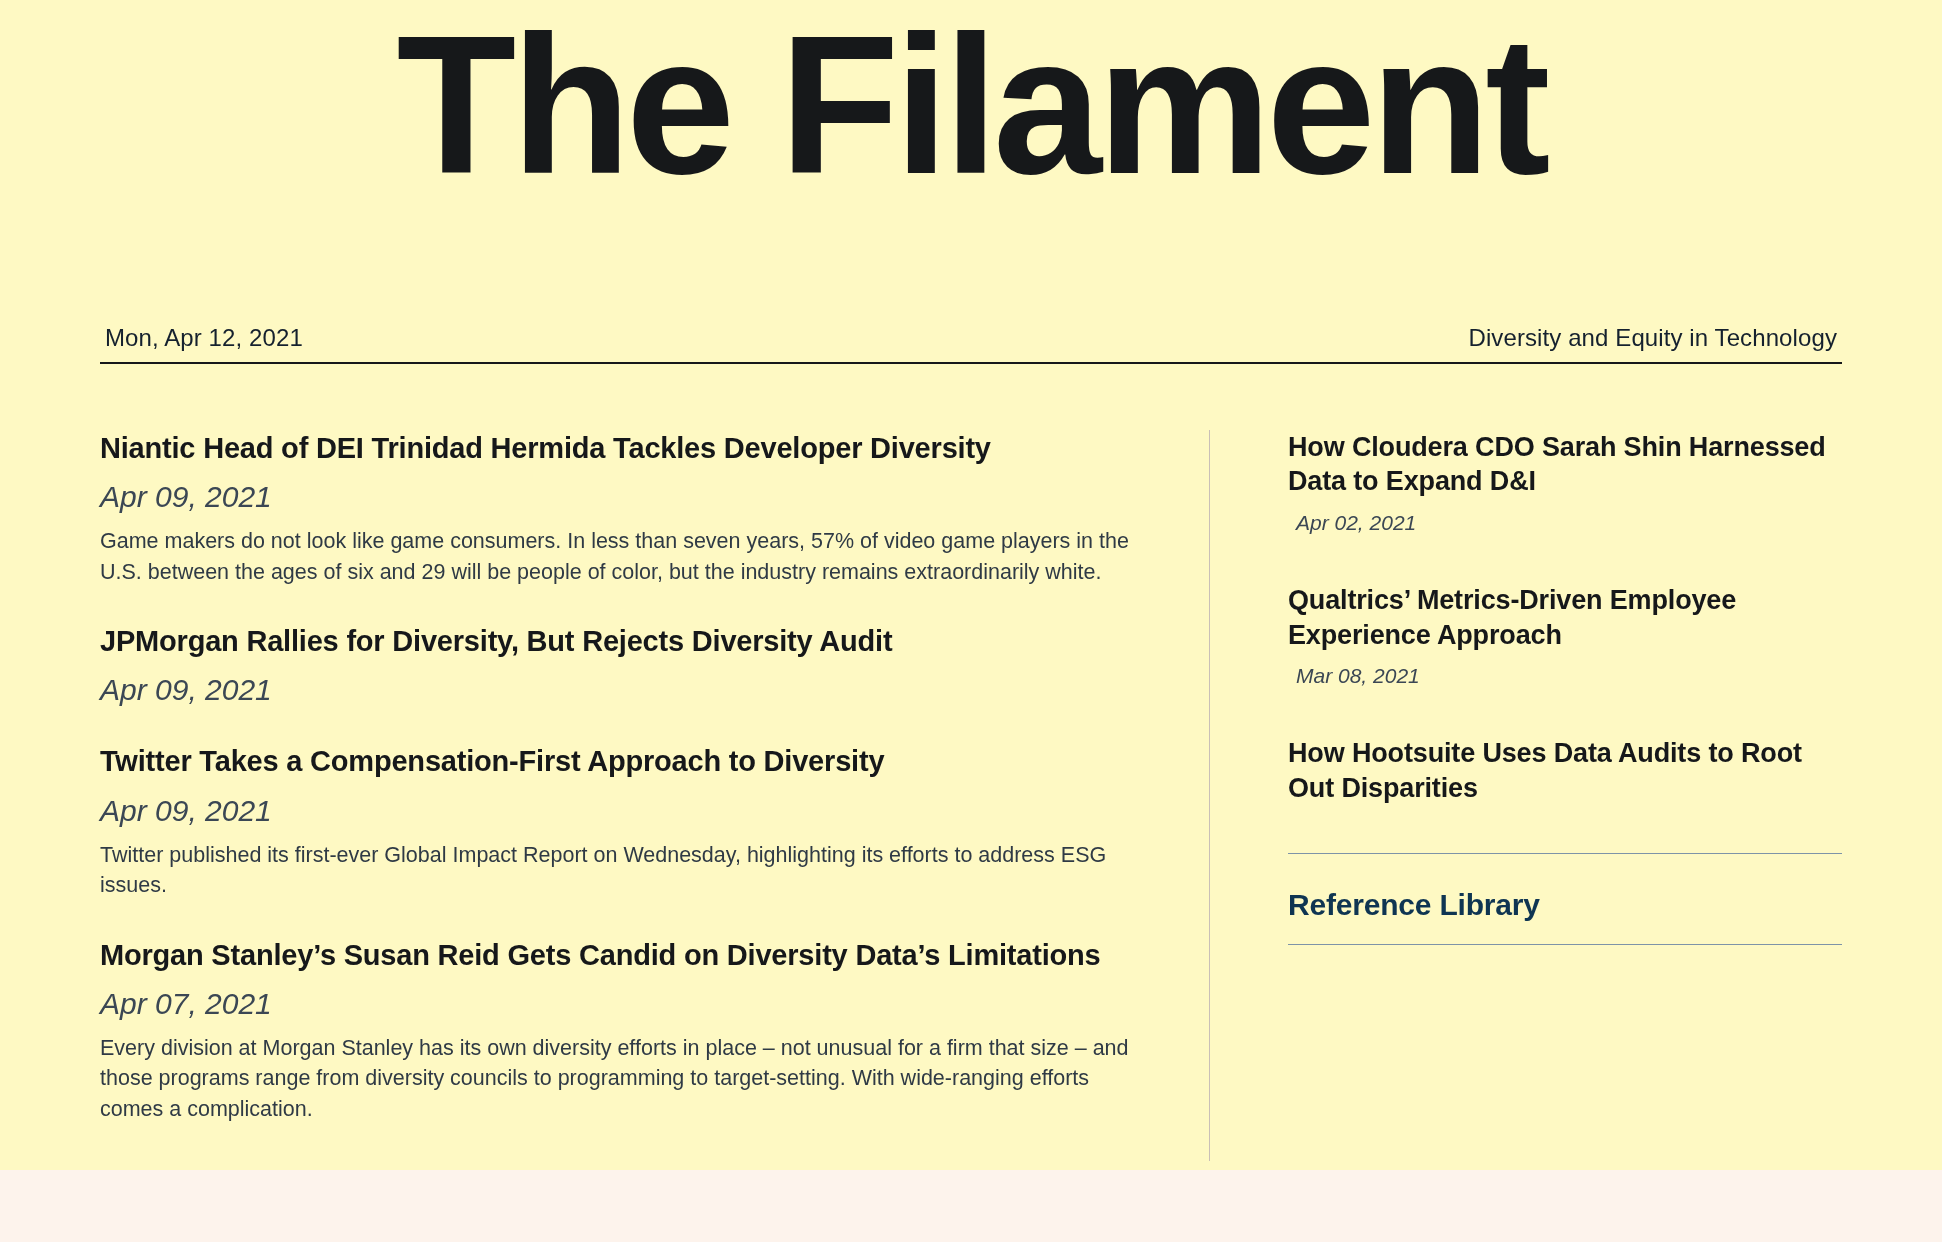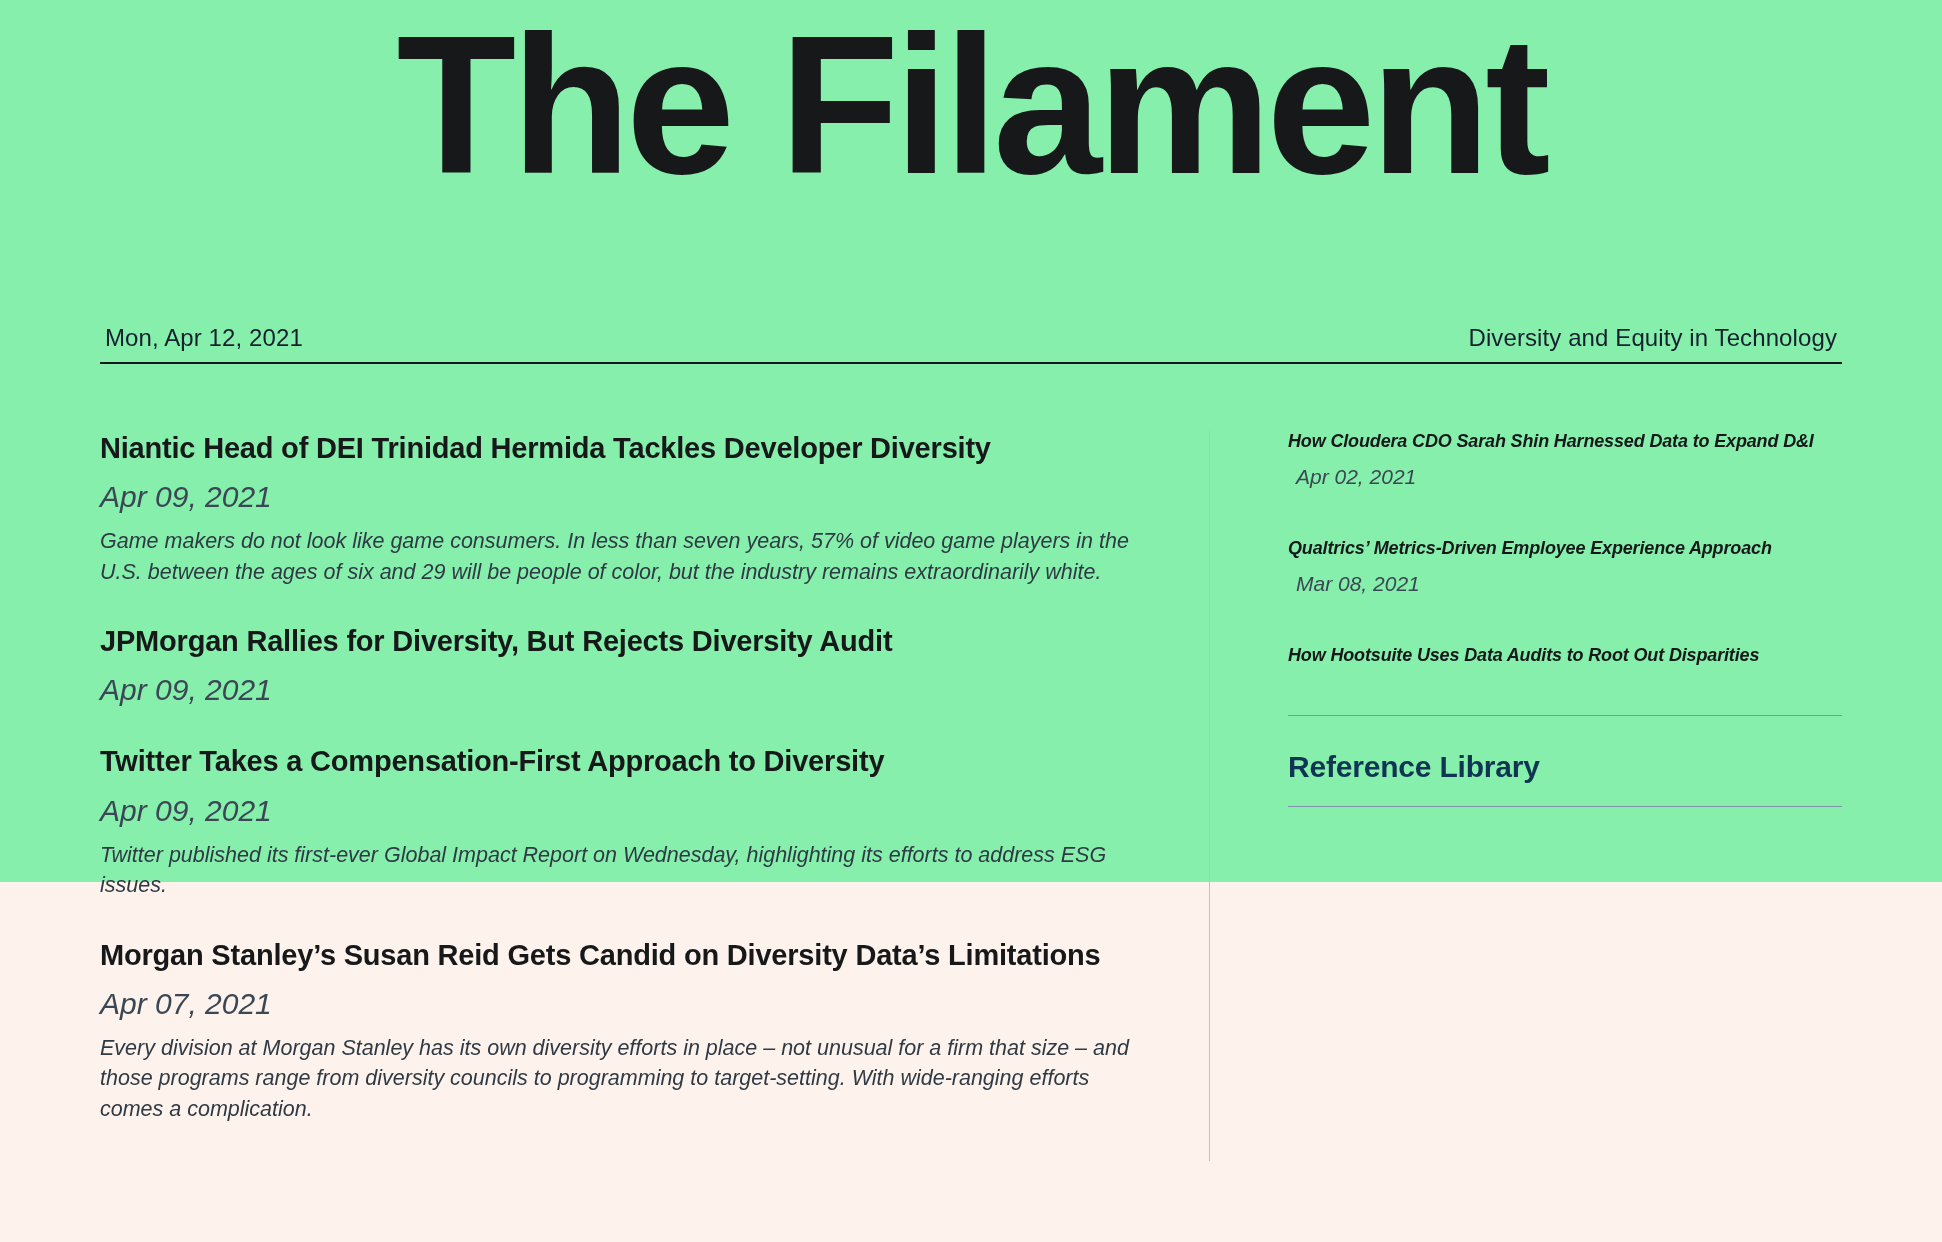--- a/index.html
+++ b/index.html
@@ -9,22 +9,22 @@
     background: #fdf3ec;
     width: 1942px;
     height: 1242px;
     overflow: hidden;
     font-family: "Liberation Sans", sans-serif;
   }
 
   #page {
     position: relative;
     width: 1942px;
-    height: 882px;
-    background: #86efac;
+    height: 1170px;
+    background: #fef9c3;
   }
 
   
   .masthead {
     text-align: center;
     padding-top: 6px;
   }
   .masthead-title {
     font-family: "Liberation Sans", sans-serif;
     font-weight: bold;
@@ -79,45 +79,43 @@
     letter-spacing: -0.2px;
   }
   .article-date {
     font-size: 30px;
     font-style: italic;
     color: #3b4754;
     margin-bottom: 12px;
   }
   .article-dek {
     font-size: 21.5px;
-    font-style: italic;
     color: #2f3a45;
     line-height: 1.42;
     margin: 0;
     max-width: 1070px;
   }
 
   
   .side-heading {
     font-size: 30px;
     font-weight: bold;
     color: #0f3552;
     margin: 0 0 22px 0;
     letter-spacing: -0.2px;
   }
   .side-item { margin-bottom: 48px; }
   .side-item:last-child { margin-bottom: 0; }
   .side-title {
-    font-size: 18px;
+    font-size: 27px;
     font-weight: bold;
     color: #16181a;
     line-height: 1.28;
     margin: 0 0 12px 0;
     letter-spacing: -0.15px;
-    font-style: italic;
   }
   .side-date {
     font-size: 21px;
     font-style: italic;
     color: #3b4754;
     margin-left: 8px;
   }
   .side-rule {
     border: none;
     border-top: 1px solid #7e94a8;

